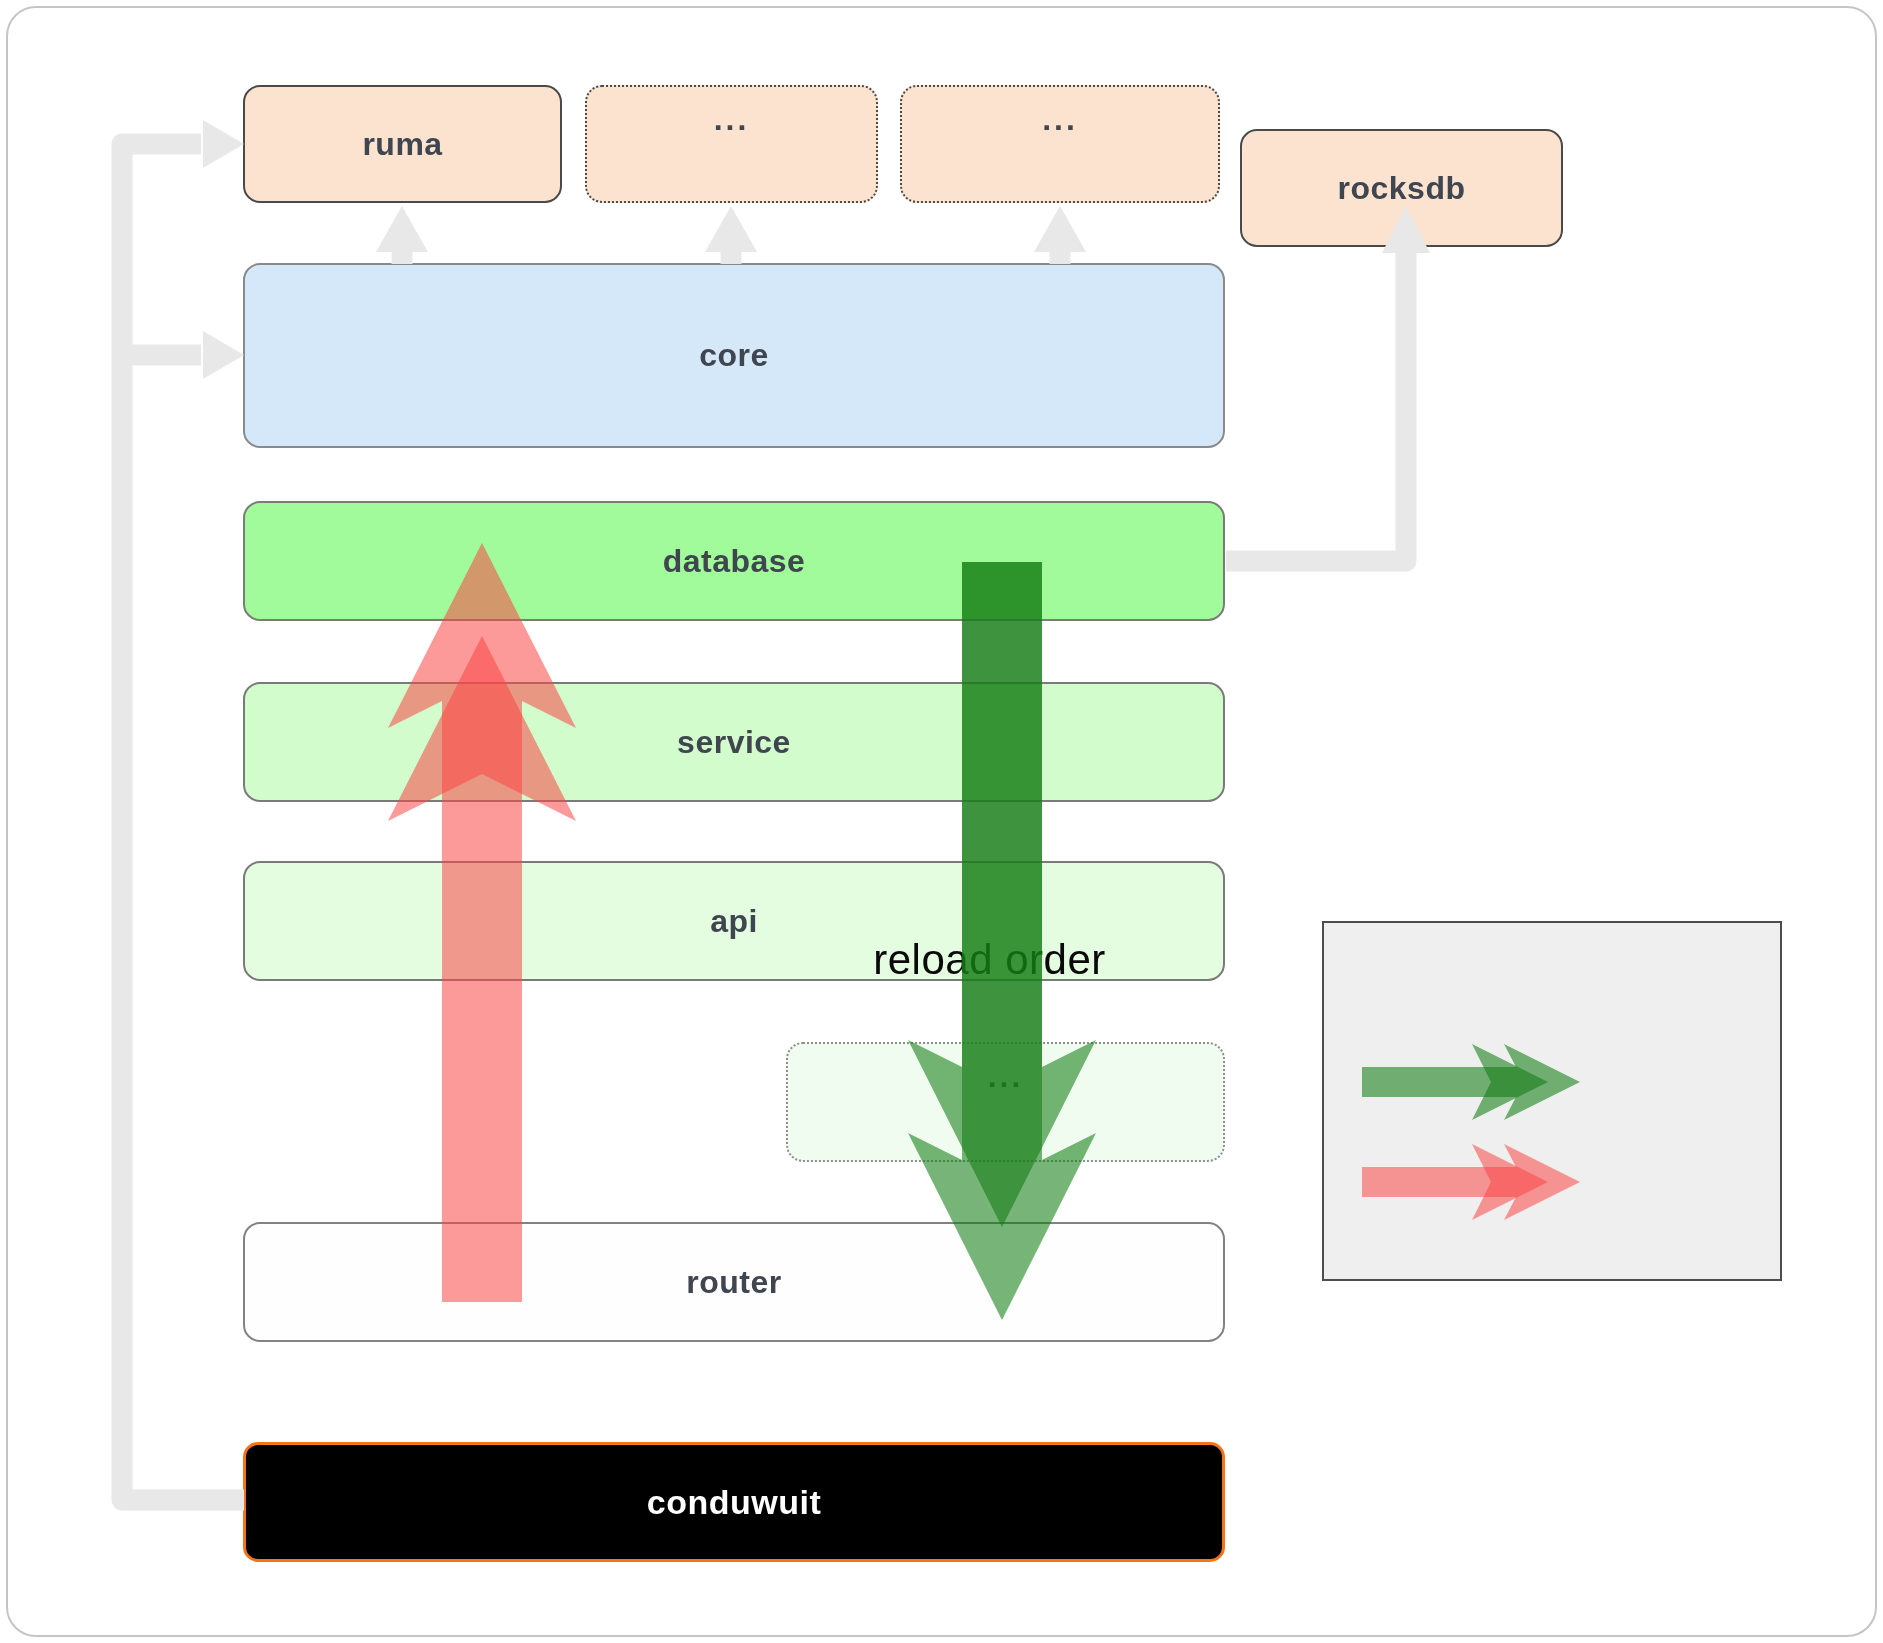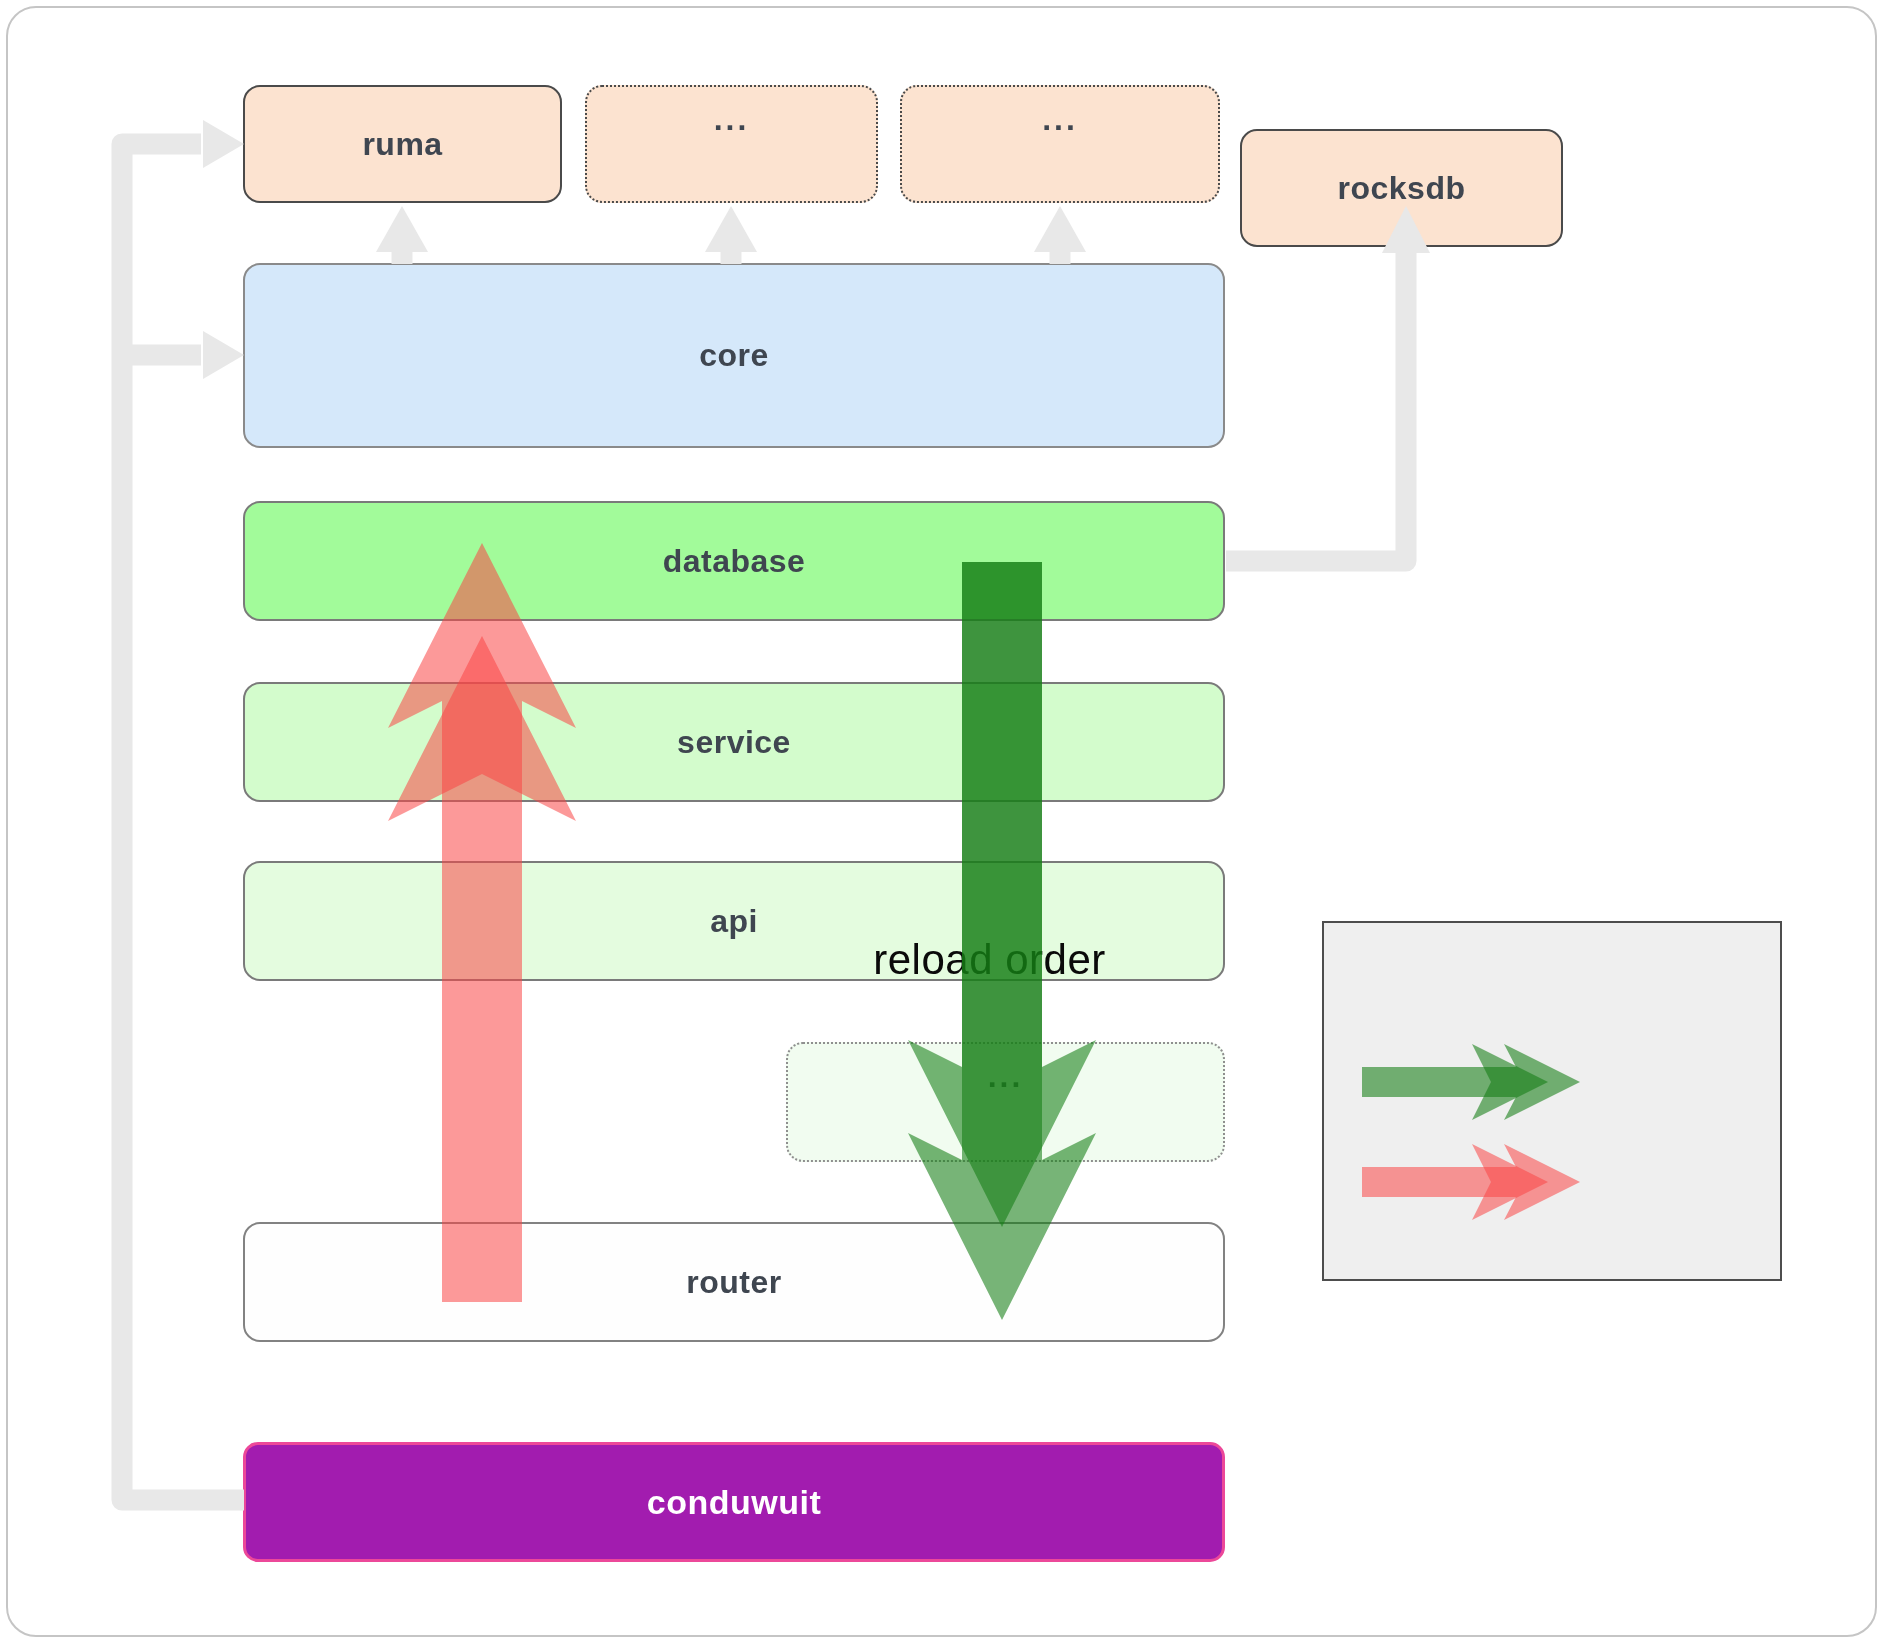--- a/index.html
+++ b/index.html
@@ -17,21 +17,21 @@
   #box-more-2    {left:900px;top:85px;width:320px;height:118px;line-height:114px;background:#fce3d0;border:2px dotted #4a4a4a;}
   #box-rocksdb   {left:1240px;top:85px;width:323px;height:118px;line-height:114px;background:#fce3d0;border:2px solid #4a4a4a;margin-top:44px;}
   
   #box-core      {left:243px;top:263px;width:982px;height:185px;line-height:181px;background:#d5e8fa;border:2px solid #8a8a8a;}
   #box-database  {left:243px;top:501px;width:982px;height:120px;line-height:116px;background:#a2fb9a;border:2px solid #7a7a7a;}
   #box-service   {left:243px;top:682px;width:982px;height:120px;line-height:116px;background:#d3fccc;border:2px solid #7a7a7a;}
   #box-api       {left:243px;top:861px;width:982px;height:120px;line-height:116px;background:#e4fcdf;border:2px solid #7a7a7a;}
   #box-admin     {left:243px;top:1042px;width:438px;height:120px;line-height:116px;background:#eefbea;border:2px solid #9a9a9a;color:#8b8f94;}
   #box-admin-more{left:786px;top:1042px;width:439px;height:120px;line-height:116px;background:#f1fcf0;border:2px dotted #8f8f8f;}
   #box-router    {left:243px;top:1222px;width:982px;height:120px;line-height:116px;background:#fefefe;border:2px solid #828282;}
-  #box-conduwuit {left:243px;top:1442px;width:982px;height:120px;line-height:115px;background:#a21caf;border:3px solid #ec4899;
+  #box-conduwuit {left:243px;top:1442px;width:982px;height:120px;line-height:115px;background:#000000;border:3px solid #f97316;
                   border-radius:15px;color:#ffffff;font-weight:700;font-size:34px;}
   
   #legend{position:absolute;left:1322px;top:921px;width:460px;height:360px;box-sizing:border-box;
           background:#efefef;border:2px solid #4d4d4d;}
   #legend-title{position:absolute;left:0;top:936px;width:100%;text-align:center;
                 font-size:42px;color:#0a0a0a;letter-spacing:.5px;padding-left:48px;}
   .legend-label{position:absolute;left:1625px;font-size:36px;color:#0a0a0a;}
   #legend-load-label{top:1060px;}
   #legend-unload-label{top:1160px;}
   #legend-title,#legend{z-index:1;}

